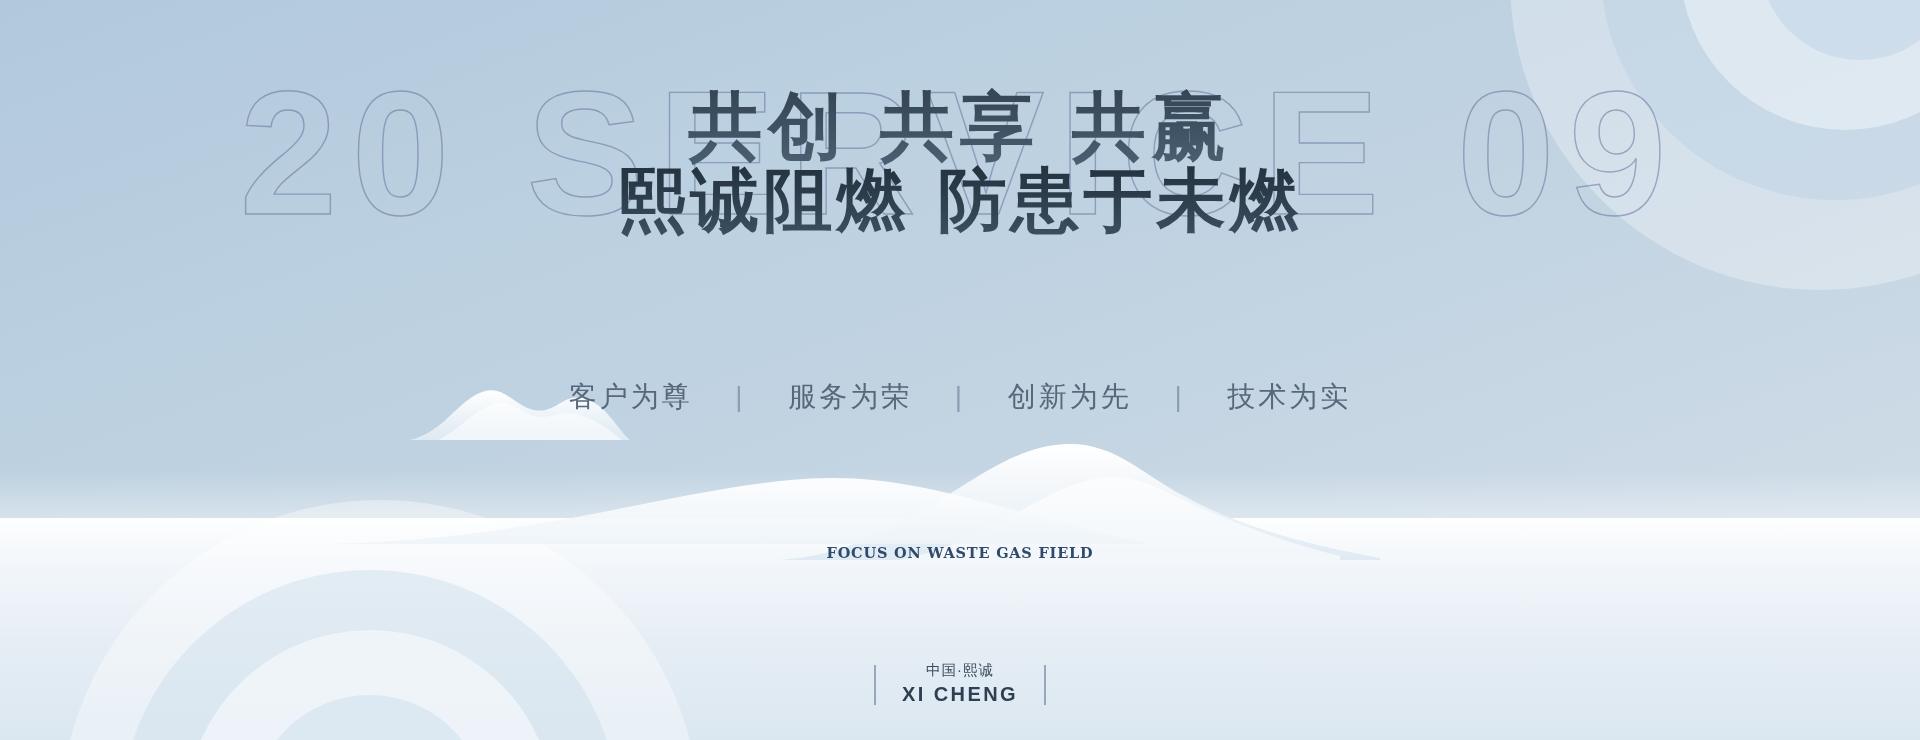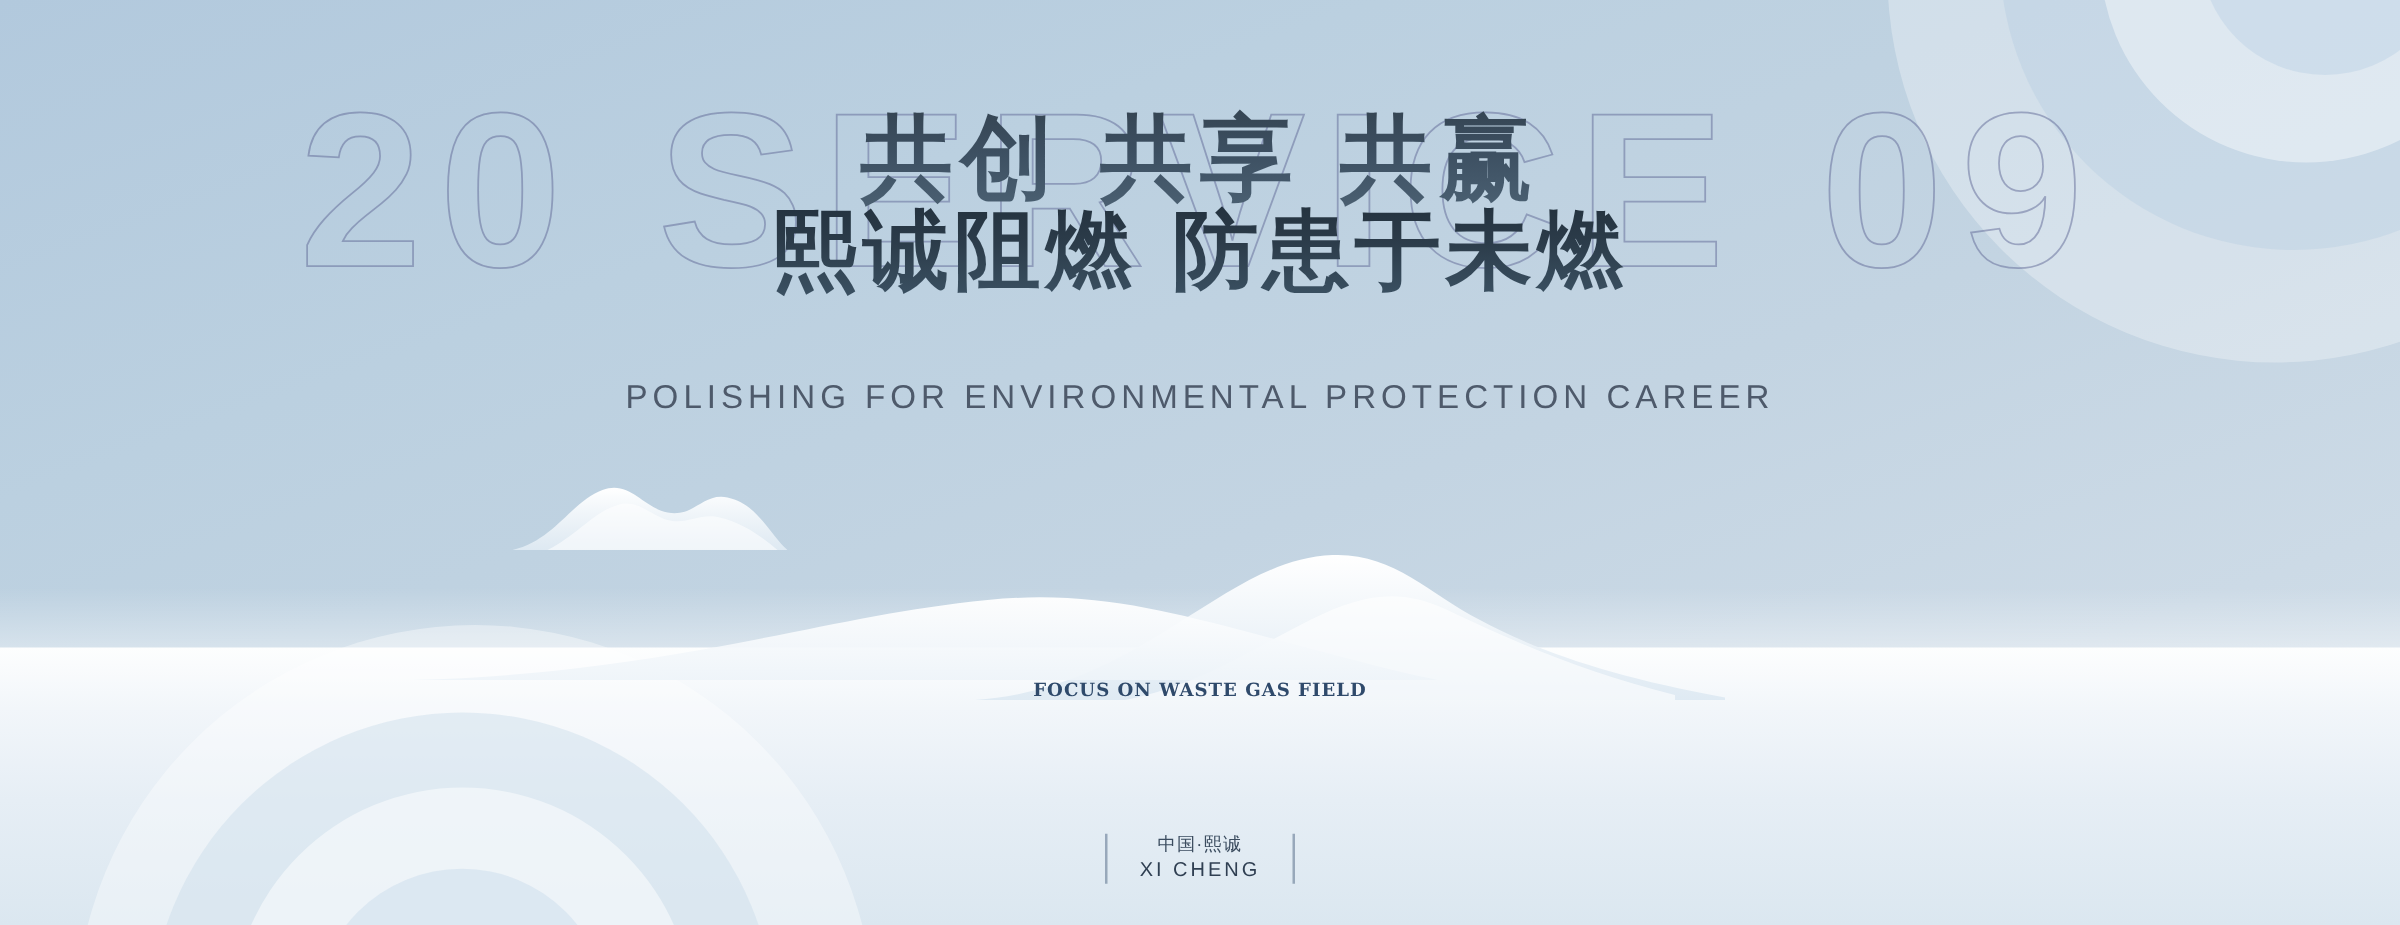--- a/index.html
+++ b/index.html
@@ -78,21 +78,21 @@
   .serif-lines{position:absolute;top:543px;left:0;width:1920px;text-align:center;
     font-family:"DejaVu Serif","Liberation Serif",serif;color:#2f4a6b;
     font-size:14.5px;letter-spacing:.8px;line-height:20px;font-weight:600;}
 
   
   .logo{position:absolute;bottom:32px;left:0;width:1920px;
     display:flex;align-items:center;justify-content:center;gap:26px;}
   .logo .rule{width:2px;height:40px;background:#8b9cb0;opacity:.85;}
   .logo .txt{text-align:center;color:#3b4c5f;line-height:1.35;}
   .logo .cn{font-size:14.5px;letter-spacing:1px;}
-  .logo .en{font-size:16px;letter-spacing:2.4px;font-weight:400;color:#2f3f52;}
+  .logo .en{font-size:20px;letter-spacing:2.4px;font-weight:700;color:#2f3f52;}
 </style>
 </head>
 <body>
 
 <div id="banner">
 
   <div class="ring tr-a"></div>
   <div class="ring tr-b"></div>
   <div class="ring tr-c"></div>
   <div class="ring tr-d"></div>
@@ -136,22 +136,30 @@
     </defs>
     <path d="M0,90 C80,88 150,80 230,66 C320,50 380,34 460,26 C540,18 600,34 670,52 C730,68 780,82 820,90 Z" fill="url(#gM3)"></path>
   </svg>
 
   <div class="outline-word">20 SERVICE 09</div>
 
   <div class="headline head1">共创 共享 共赢</div>
 
   <div class="headline head2">熙诚阻燃 防患于未燃</div>
 
-  <div class="sub-en">POLISHING FOR ENVIRONMENTAL PROTECTION CAREER</div>
 
+  <div class="slogan">
+    <span class="seg">客户为尊</span>
+    <span class="bar">|</span>
+    <span class="seg">服务为荣</span>
+    <span class="bar">|</span>
+    <span class="seg">创新为先</span>
+    <span class="bar">|</span>
+    <span class="seg">技术为实</span>
+  </div>
 
   <div class="serif-lines">
     <div>FOCUS ON WASTE GAS FIELD</div>
   </div>
 
   <div class="logo">
     <div class="rule"></div>
     <div class="txt">
       <div class="cn">中国·熙诚</div>
       <div class="en">XI CHENG</div>

